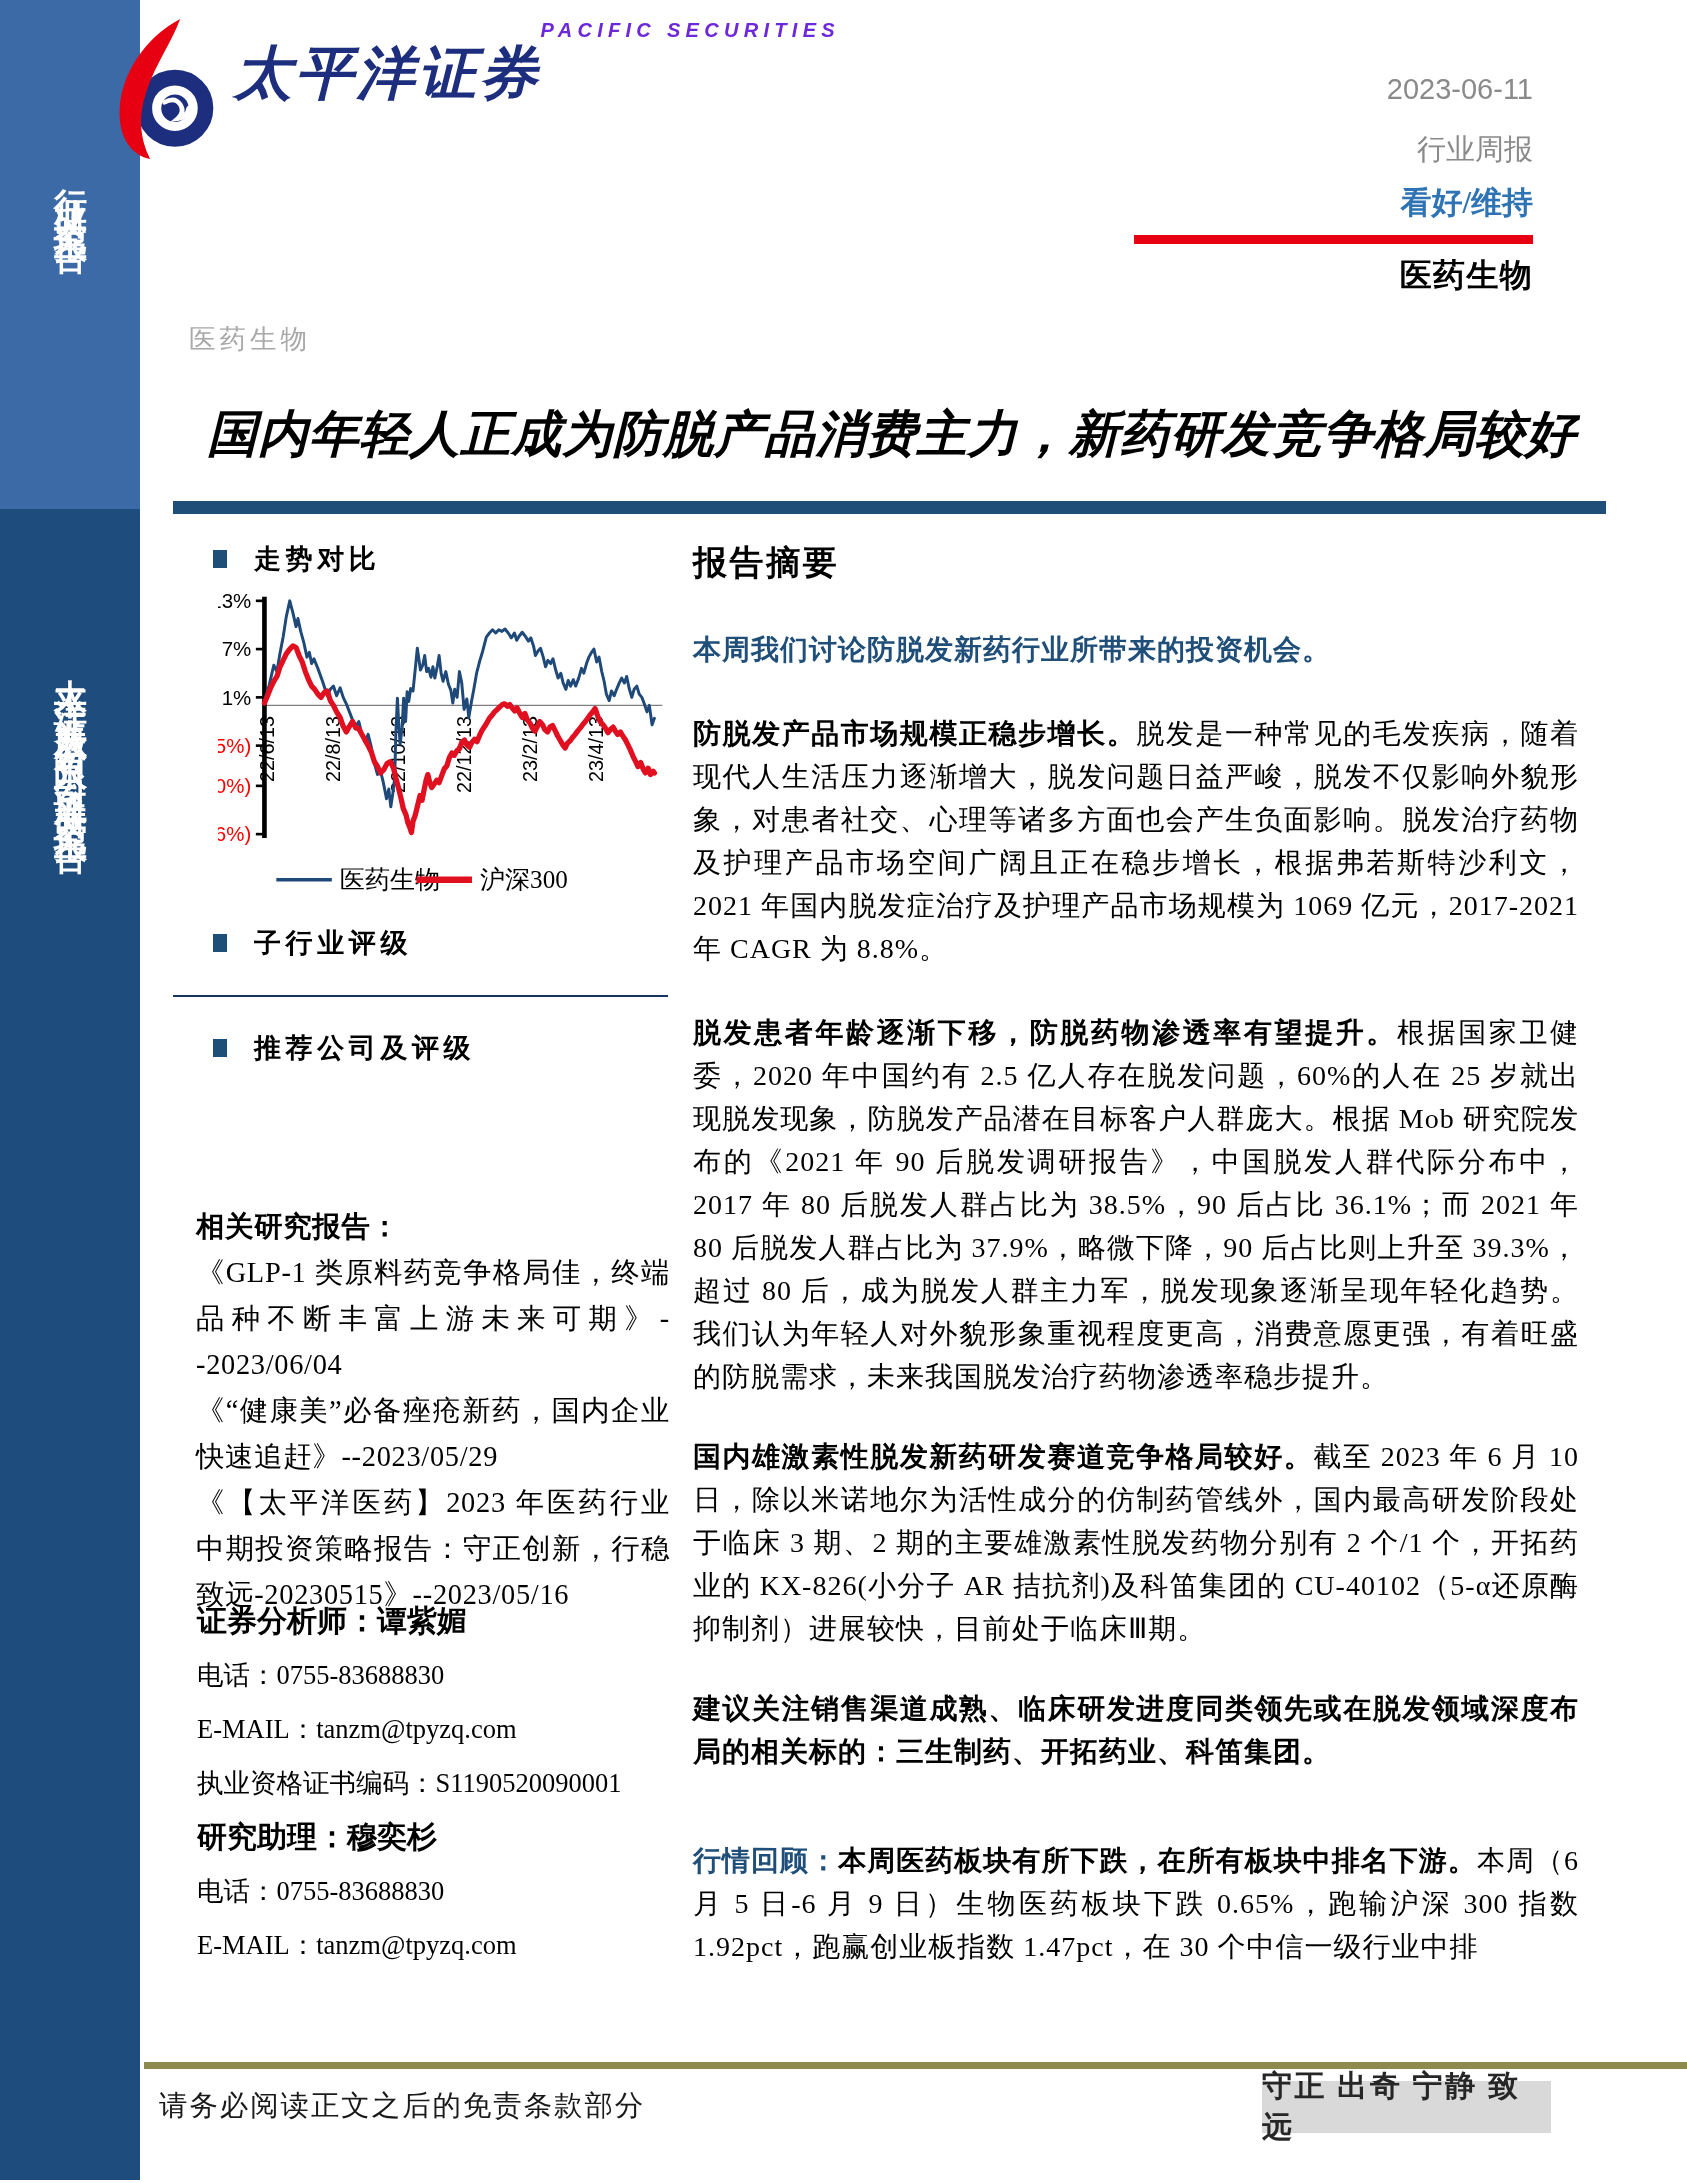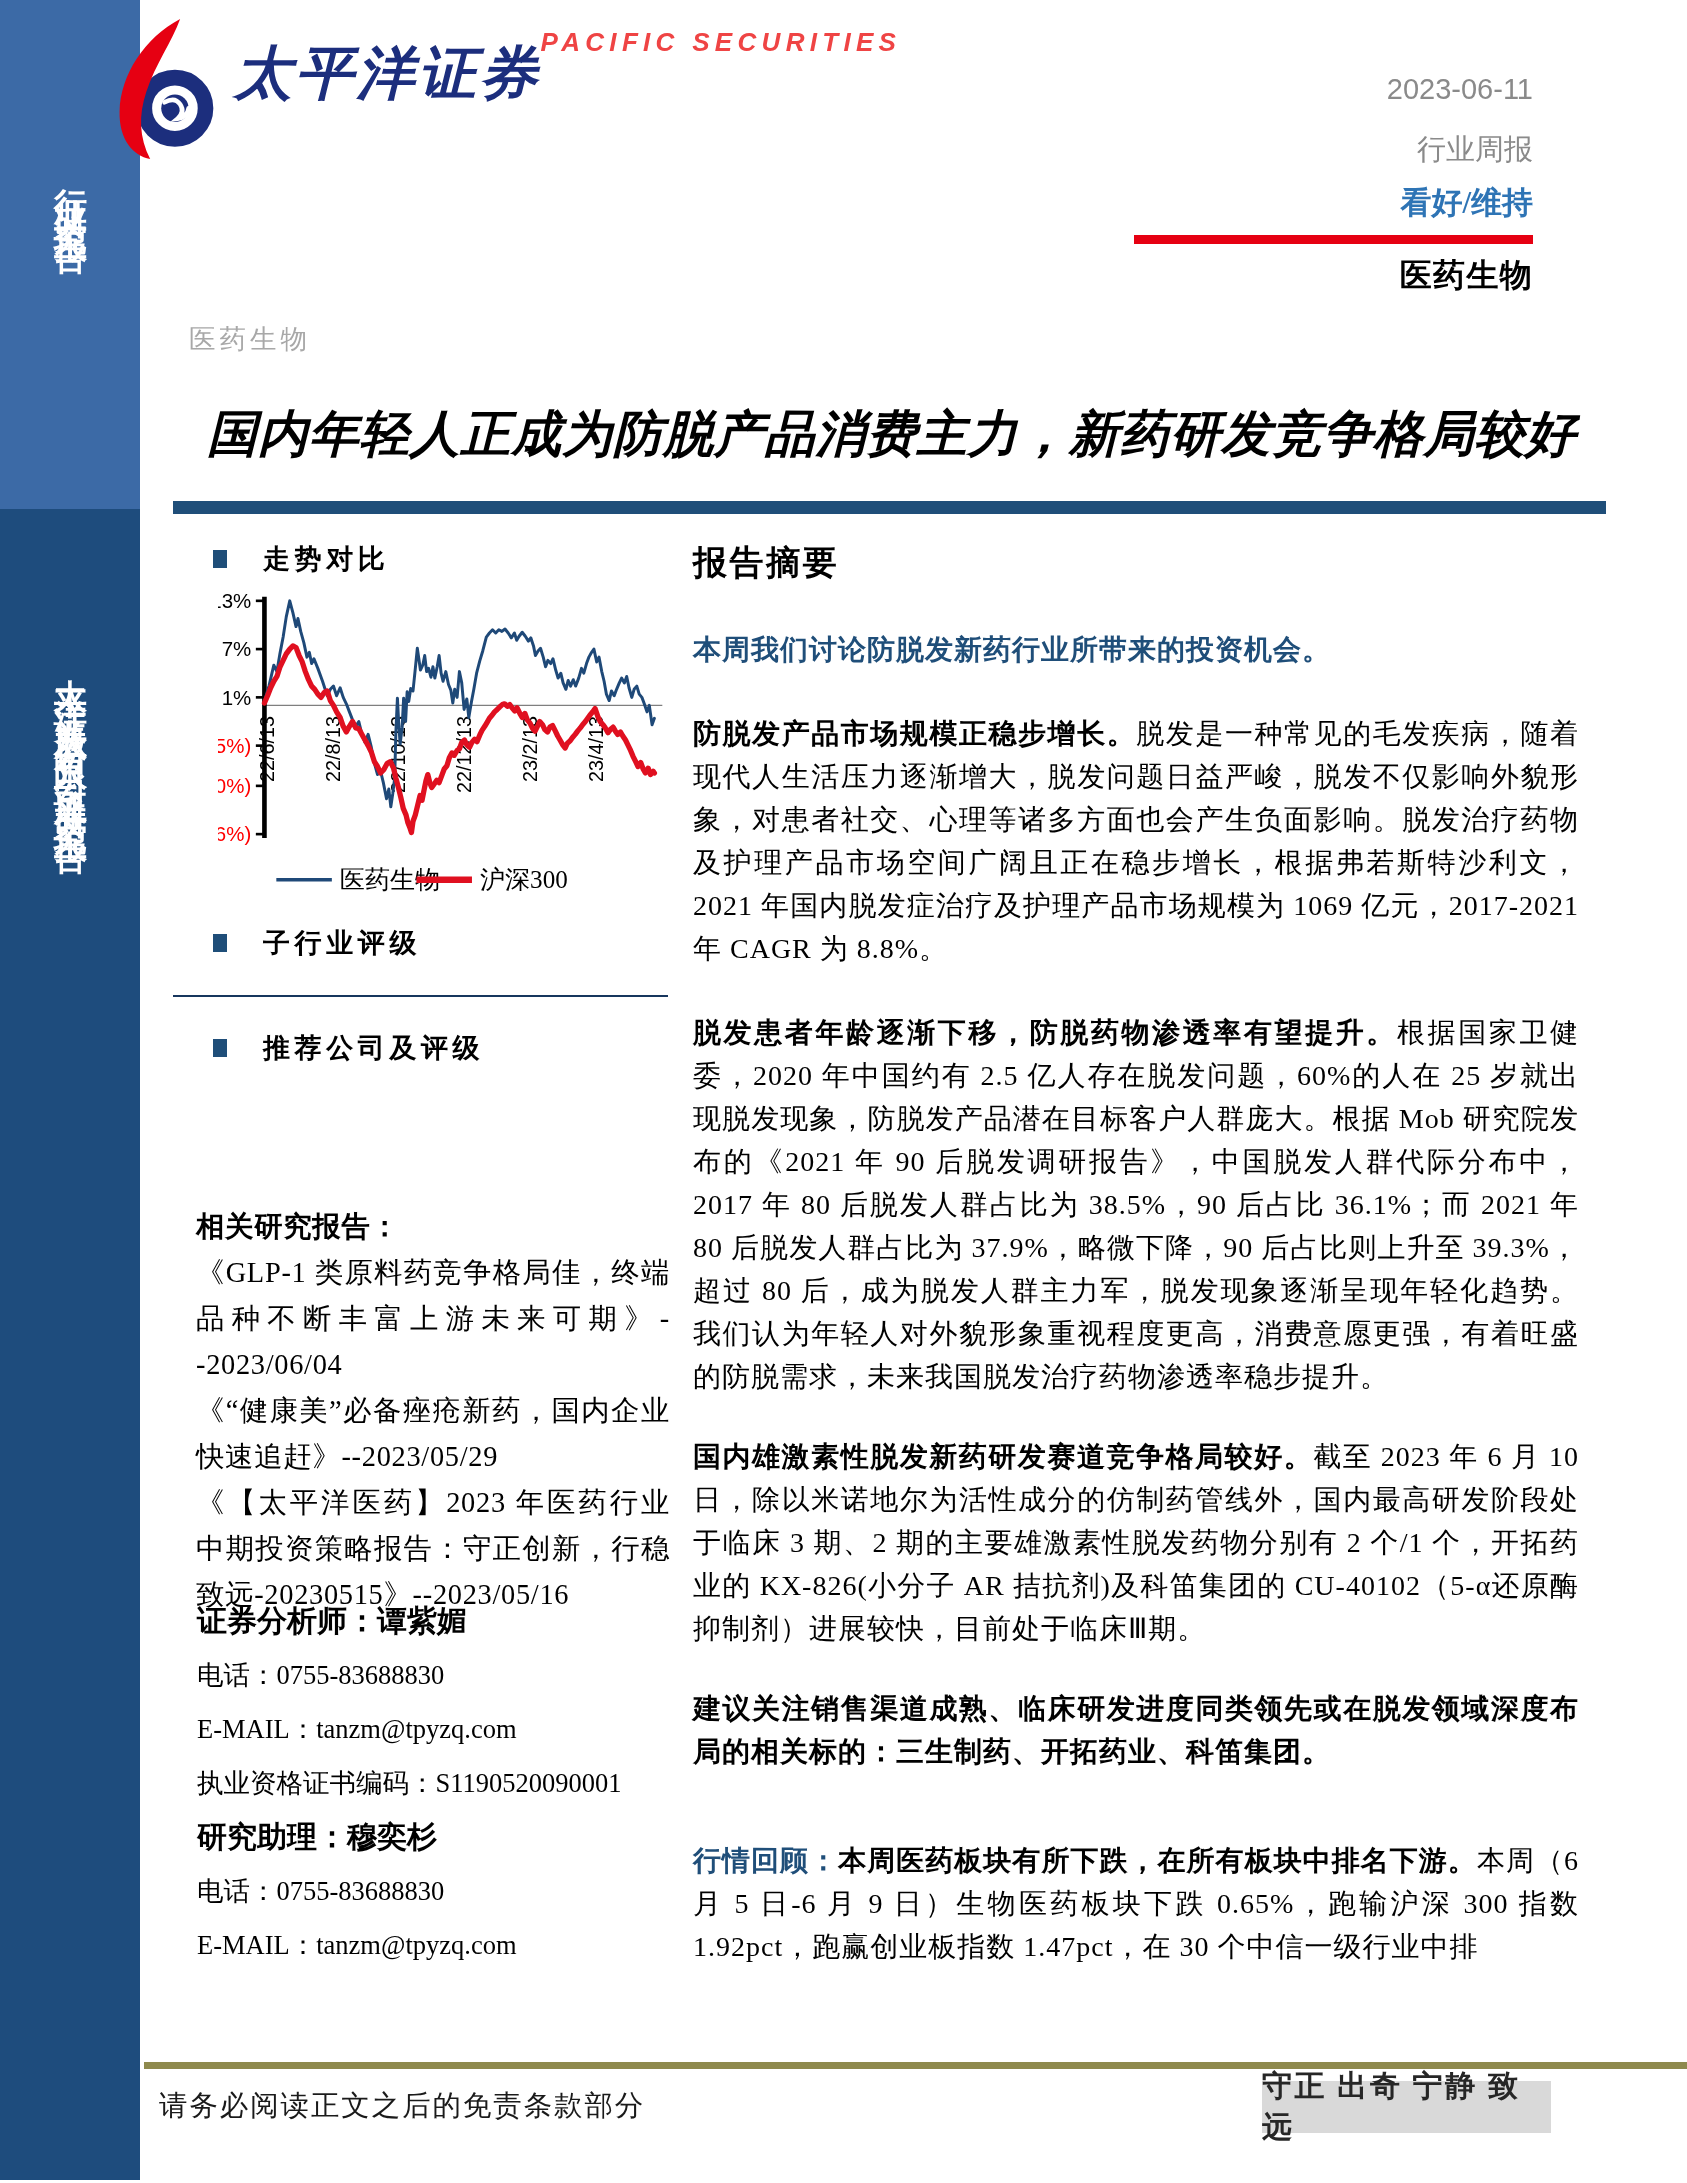--- a/index.html
+++ b/index.html
@@ -10,36 +10,36 @@
   .sidebar-bottom{position:absolute;left:0;top:509px;width:140px;height:1671px;background:#1E4C7D;}
   .v-label{position:absolute;left:50%;transform:translateX(-50%);
            writing-mode:vertical-rl;text-orientation:upright;
            color:#ffffff;font-weight:bold;font-size:33px;letter-spacing:10px;line-height:1;}
   .sidebar-top .v-label{top:163px;}
   .sidebar-bottom .v-label{top:144px;}
   
   .logo{position:absolute;left:112px;top:18.5px;display:flex;gap:17px;align-items:flex-start;}
   .logo-texts{display:flex;flex-direction:row;font-style:italic;}
   .logo-cn{font-size:58px;font-weight:bold;color:#1C2E7D;letter-spacing:3.3px;line-height:1;margin-top:26.5px;}
-  .logo-en{font-size:26px;font-weight:bold;color:#ef4444;letter-spacing:5.3px;margin-top:8px;
+  .logo-en{font-size:20px;font-weight:bold;color:#6d28d9;letter-spacing:5.3px;
            font-family:"Liberation Sans",sans-serif;}
   
   .header-right{position:absolute;right:154px;top:73px;text-align:right;}
   .h-date{font-size:29px;color:#8A8A8A;font-family:"Liberation Sans",sans-serif;}
   .h-type{font-size:29px;color:#8A8A8A;margin-top:24px;}
   .h-rating{font-size:31px;color:#2E74B5;font-weight:bold;margin-top:12px;}
   .h-redline{width:399px;height:9.3px;background:#E60012;margin:10.6px 0 0 auto;}
   .h-industry{font-size:32px;color:#000;font-weight:bold;margin-top:10.6px;letter-spacing:1.3px;}
   
   .category-label{position:absolute;left:189px;top:321px;font-size:26.5px;color:#A8A8A8;letter-spacing:4px;}
   .report-title{position:absolute;left:164px;top:401px;width:1455px;text-align:center;
                 font-size:50px;font-weight:bold;font-style:italic;letter-spacing:0.7px;}
   .title-bar{position:absolute;left:173px;top:501px;width:1433px;height:12.6px;background:#1F4E79;}
   
-  .section{position:absolute;display:flex;align-items:center;gap:36px;}
+  .section{position:absolute;display:flex;align-items:center;gap:27px;}
   .bullet{width:14px;height:18px;background:#1F4E79;flex:none;}
   .sec-label{font-size:27px;font-weight:bold;letter-spacing:4.6px;}
   .sec-trend{left:213px;top:541px;}
   .sec-sub{left:213px;top:925px;}
   .sec-rec{left:213px;top:1030px;}
   .sub-divider{position:absolute;left:173px;top:995px;width:495px;height:2px;background:#17365D;}
   #trend-chart{position:absolute;left:218px;top:581px;font-family:"Liberation Sans",sans-serif;}
   .reports{position:absolute;left:196px;top:1204px;width:474px;font-size:28.4px;line-height:46px;
            text-align:justify;letter-spacing:0.7px;}
   .reports p{margin:0;}

